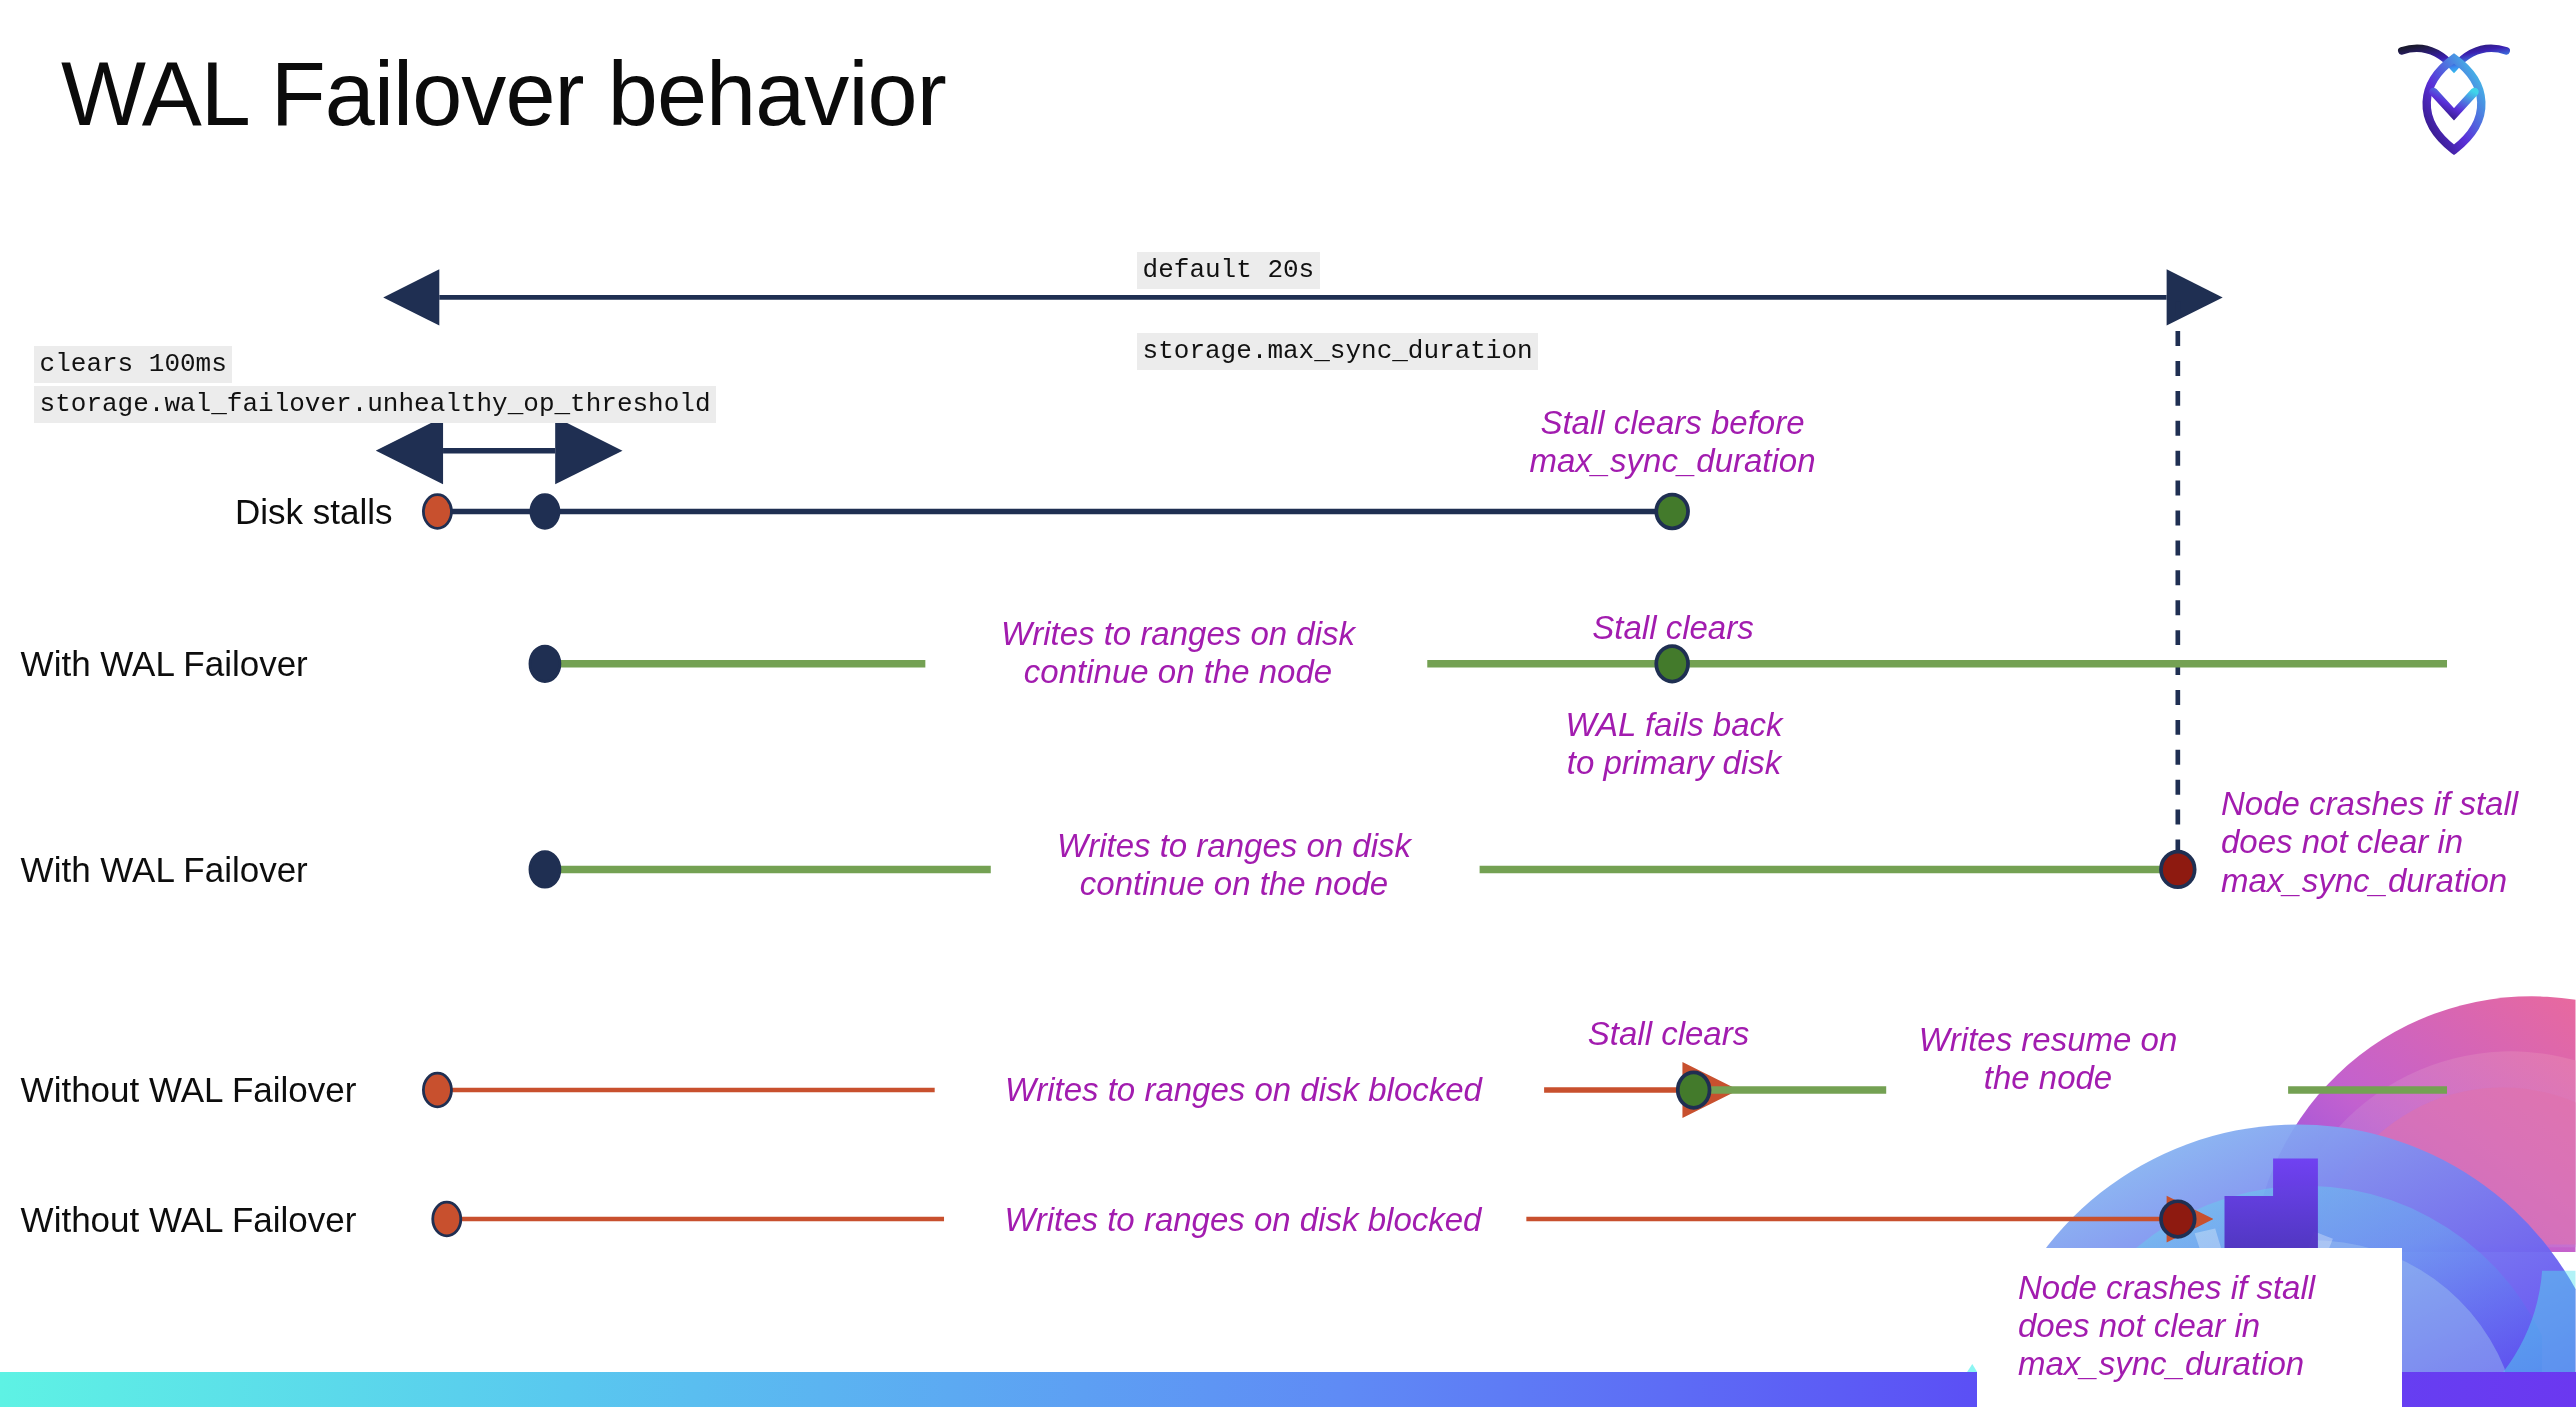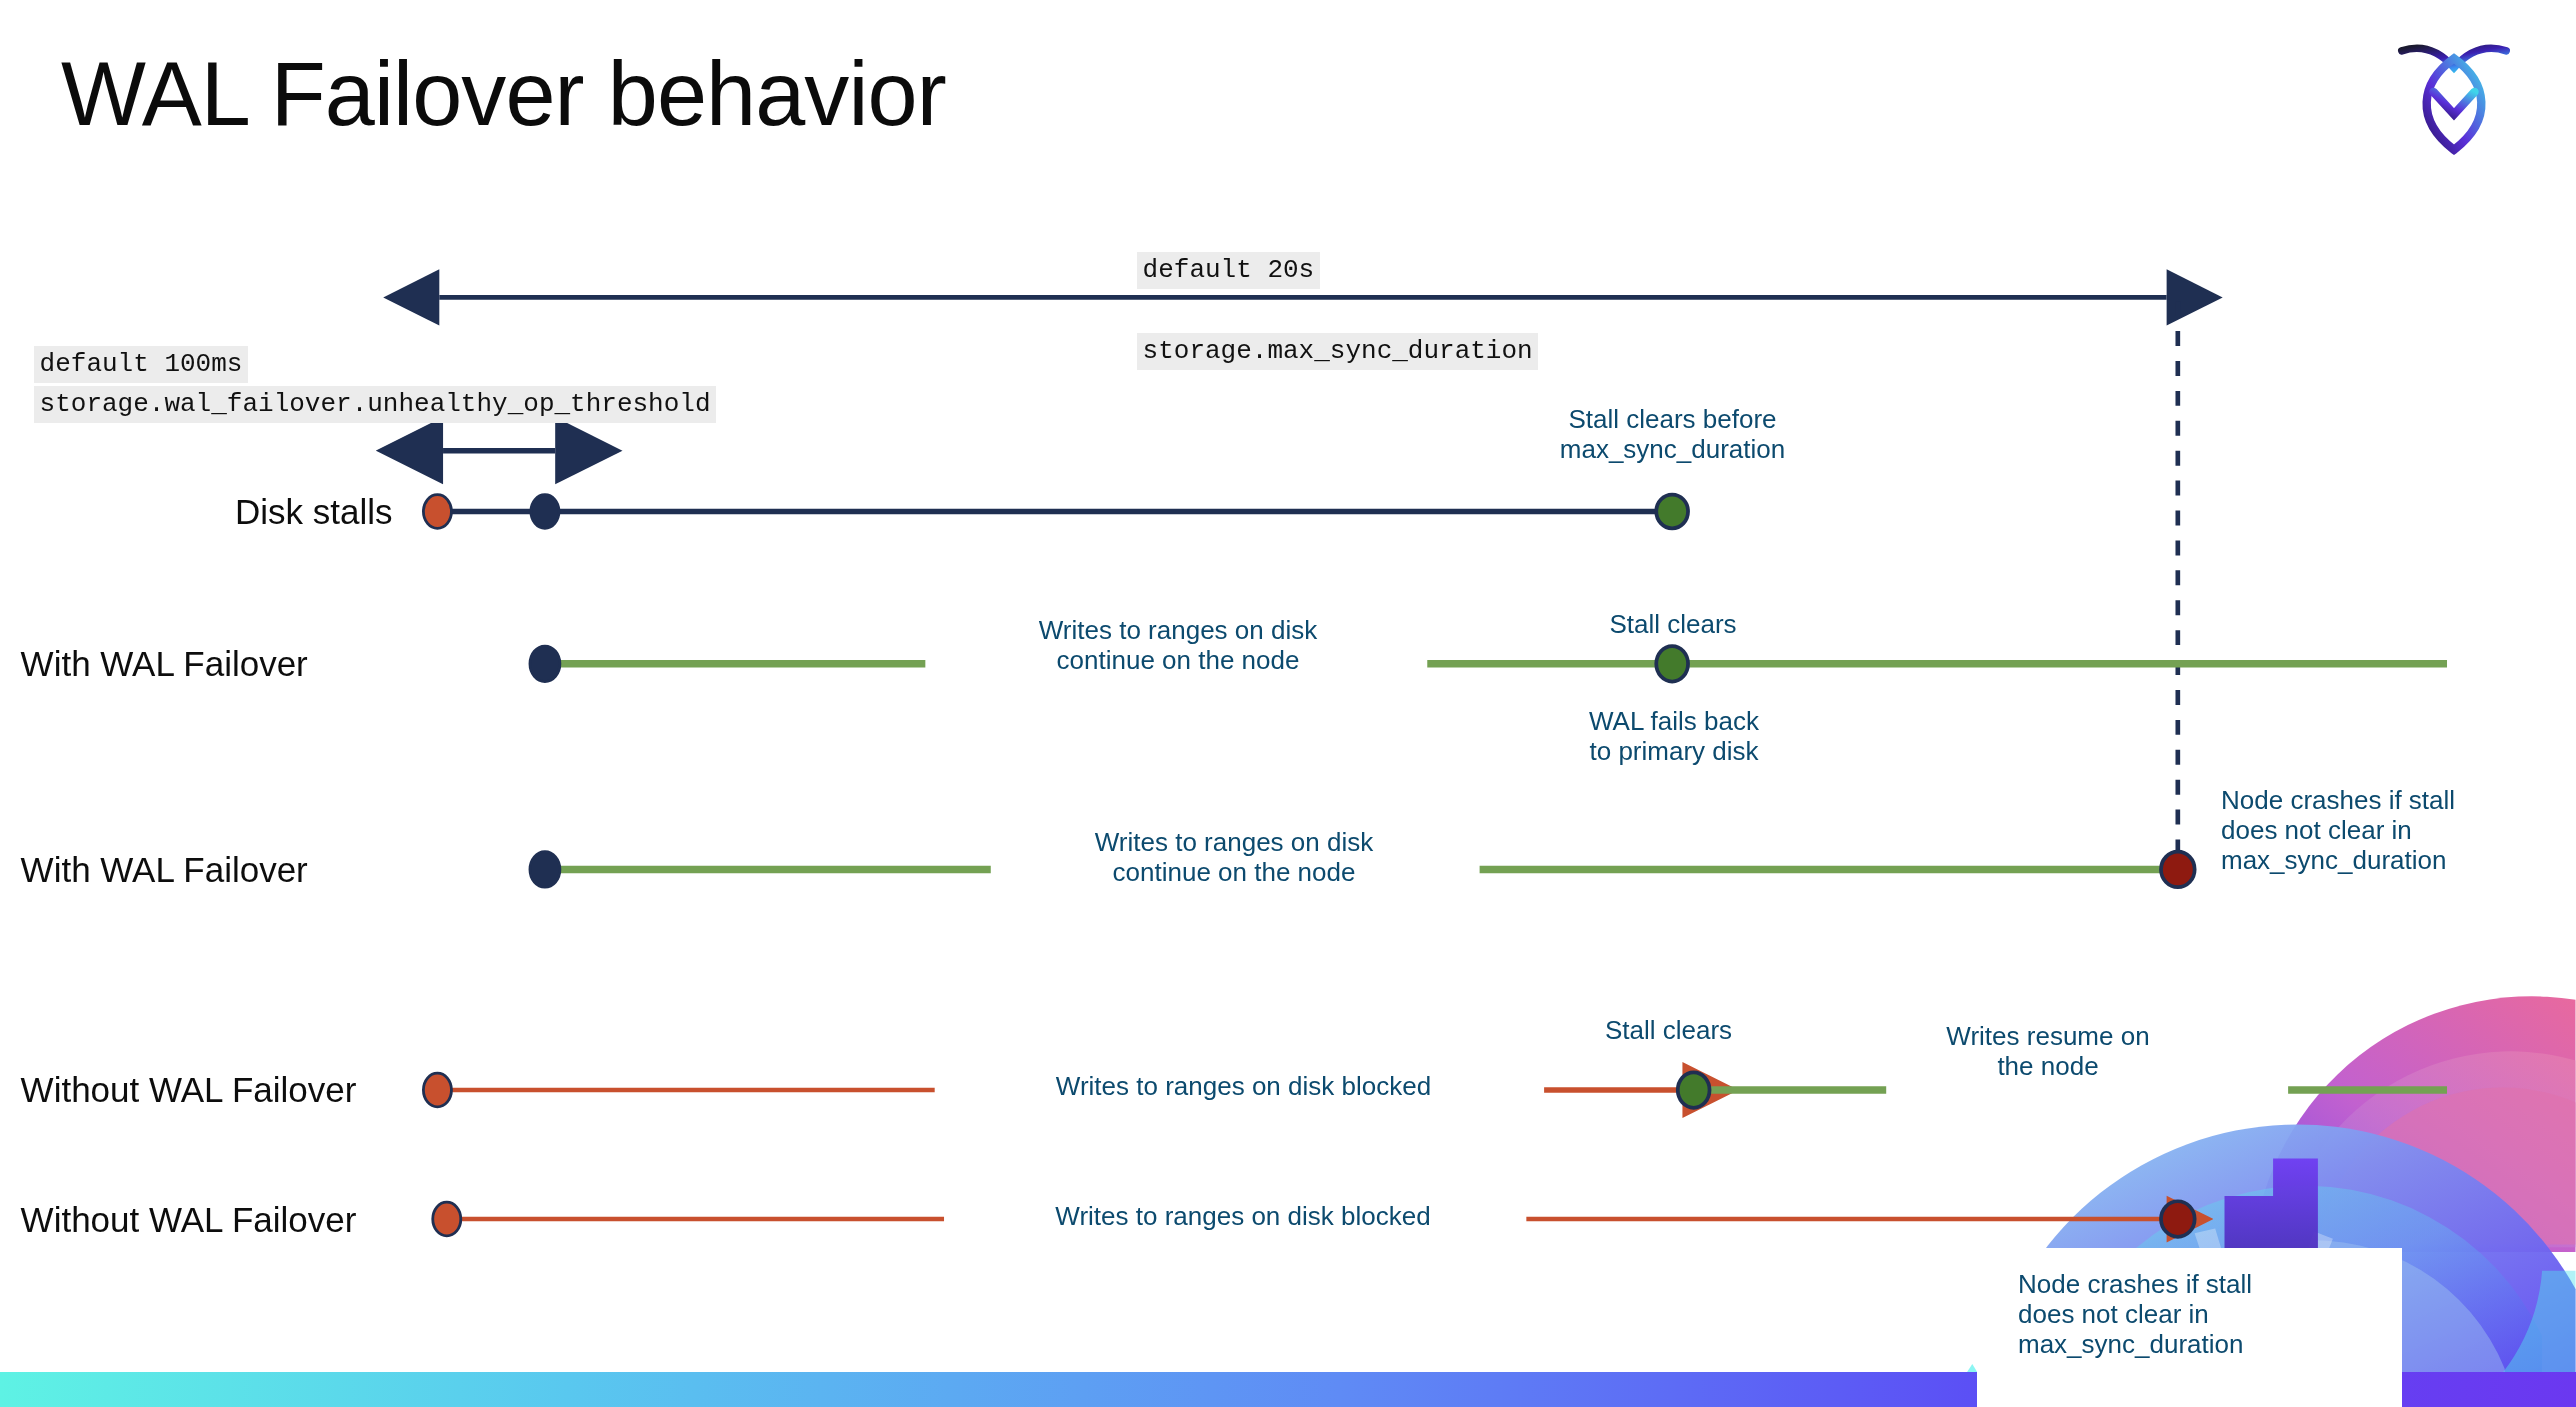--- a/index.html
+++ b/index.html
@@ -50,24 +50,25 @@
   .rowlabel{
     position:absolute;
     font-size:35px;color:#0d0d0d;
     white-space:nowrap;
     line-height:1.1;
   }
 
   
   .note{
     position:absolute;
-    font-size:26px;color:#0c4a6e;
+    font-size:33px;color:#a21caf;
     line-height:1.16;
     text-align:center;
     white-space:pre-line;
+    font-style:italic;
   }
   .note.left{text-align:left;}
 
   
   #crashcard{
     position:absolute;left:1977px;top:1248px;width:425px;height:160px;
     background:#ffffff;
   }
   #crashcard .note{position:static;text-align:left;}
 </style>
@@ -221,21 +222,21 @@
       <line x1="478" y1="1304" x2="1010" y2="1304" stroke="#c8502e" stroke-width="5"></line>
       <line x1="1633" y1="1304" x2="2318" y2="1304" stroke="#c8502e" stroke-width="5" marker-end="url(#arrOrangeR)"></line>
       <ellipse cx="478" cy="1304" rx="15" ry="18" fill="#c8502e" stroke="#1f2f52" stroke-width="3"></ellipse>
       <ellipse cx="2330" cy="1304" rx="18" ry="19" fill="#8e1a10" stroke="#1f2f52" stroke-width="4"></ellipse>
     </g>
   </svg>
 
   <div class="code" style="left:1137px;top:252px;">default 20s</div>
   <div class="code" style="left:1137px;top:293px;margin-top:40px;">storage.max_sync_duration</div>
 
-  <div class="code" style="left:34px;top:346px;">default 100ms</div>
+  <div class="code" style="left:34px;top:346px;">clears 100ms</div>
   <div class="code" style="left:34px;top:386px;">storage.wal_failover.unhealthy_op_threshold</div>
 
   <div class="rowlabel" style="left:235px;top:493px;">Disk stalls</div>
   <div class="rowlabel" style="left:20.6px;top:645px;">With WAL Failover</div>
   <div class="rowlabel" style="left:20.6px;top:851px;">With WAL Failover</div>
   <div class="rowlabel" style="left:20.6px;top:1071px;">Without WAL Failover</div>
   <div class="rowlabel" style="left:20.6px;top:1201px;">Without WAL Failover</div>
 
   <div class="note" style="left:1467px;top:404px;width:411px;">Stall clears before
 max_sync_duration</div>

